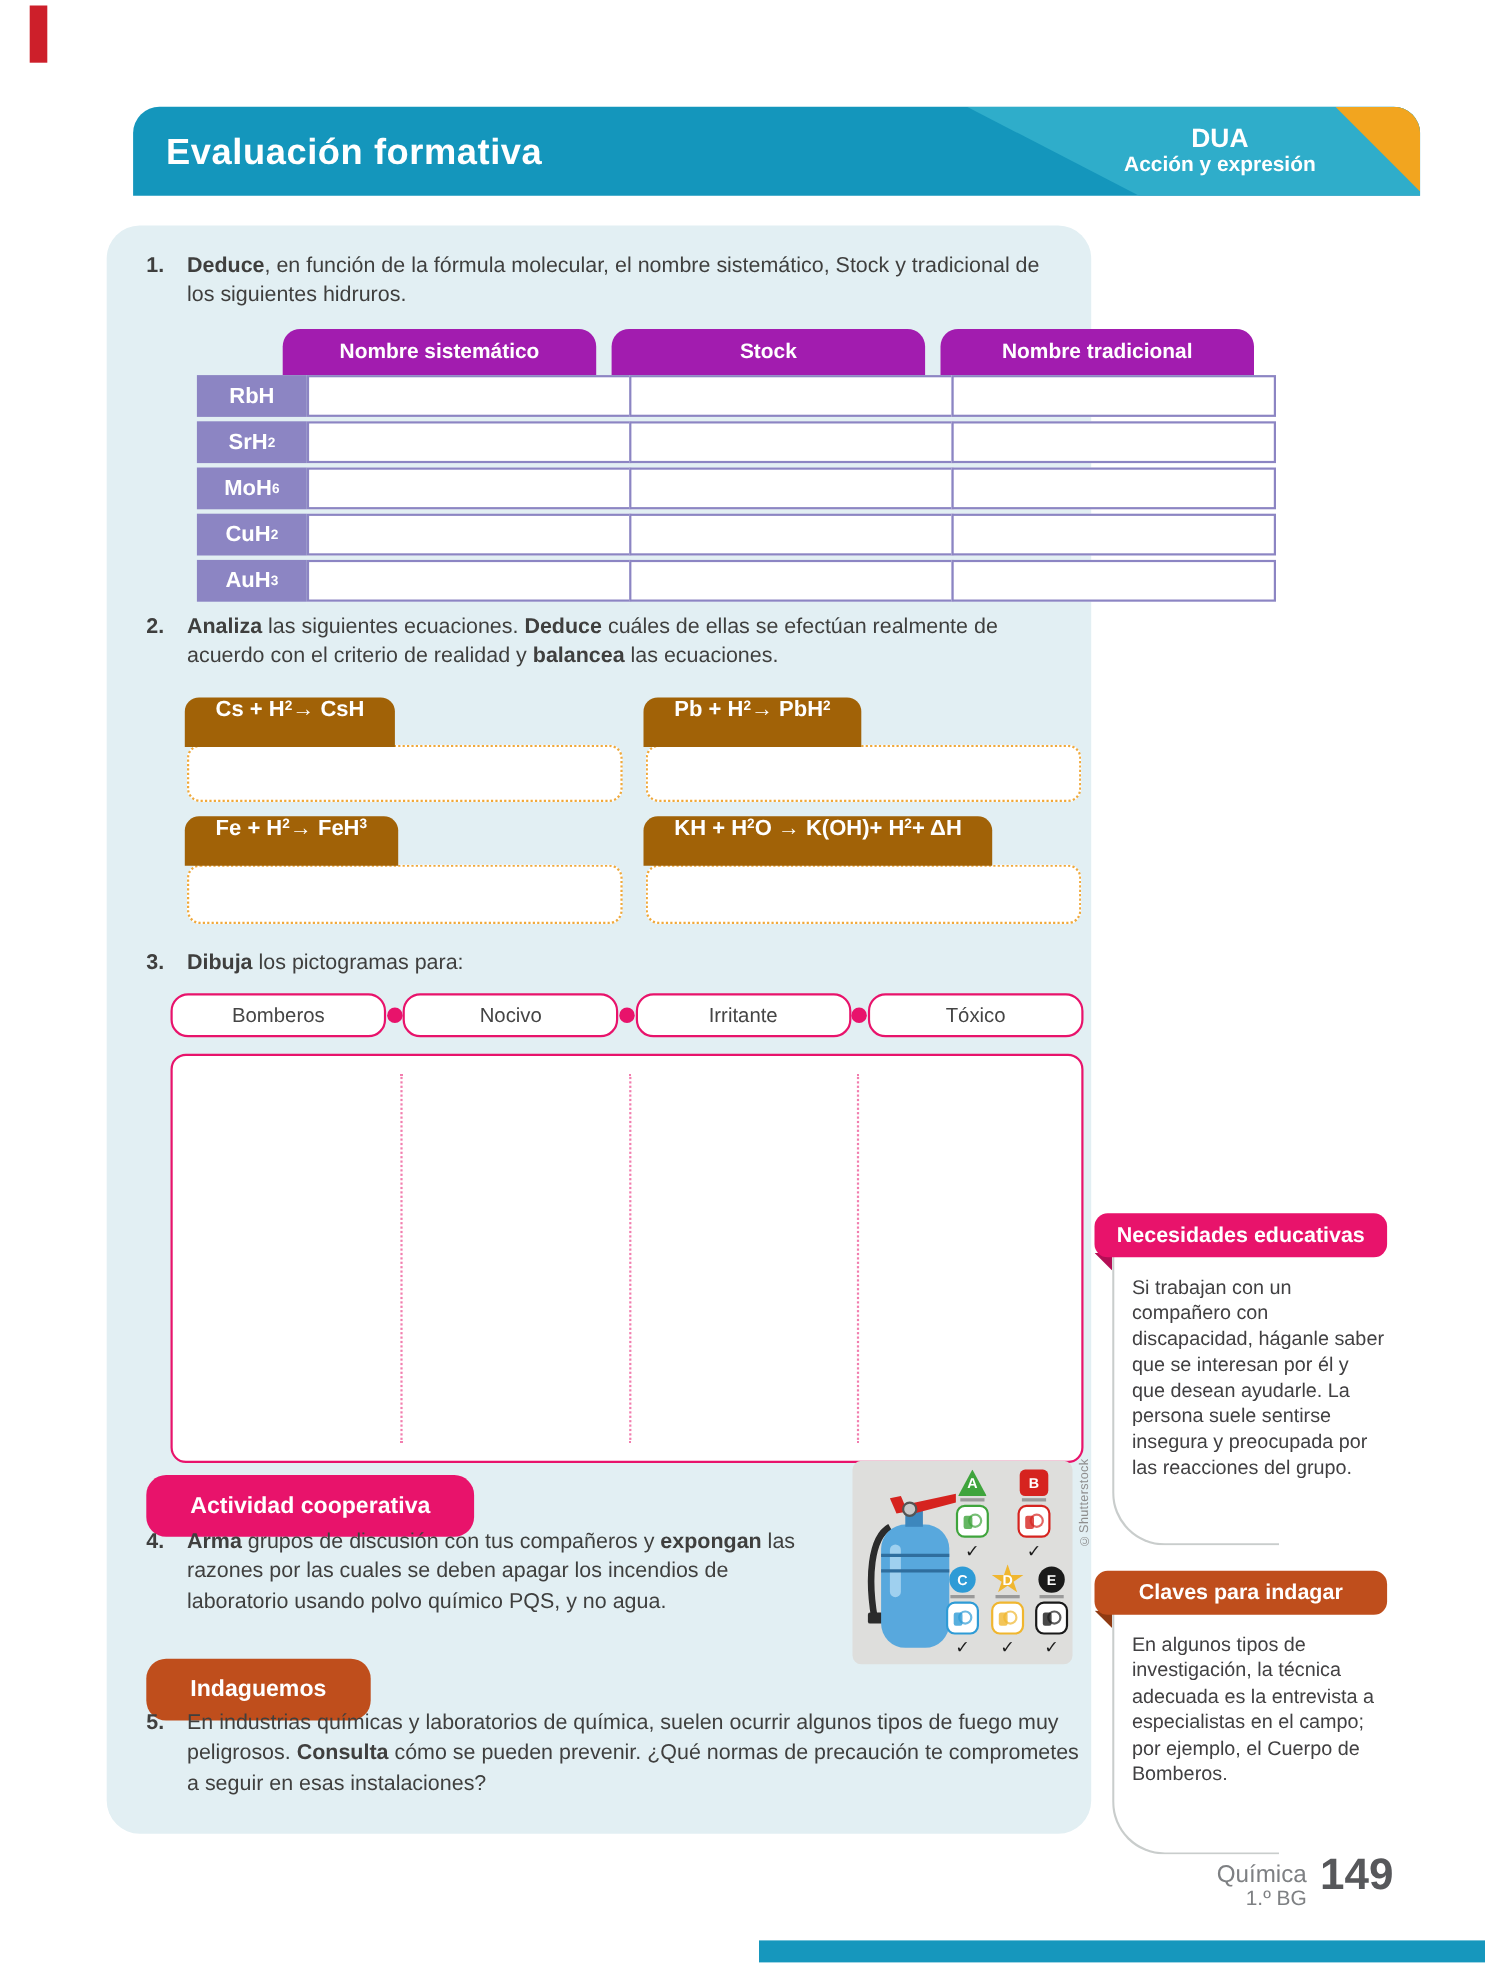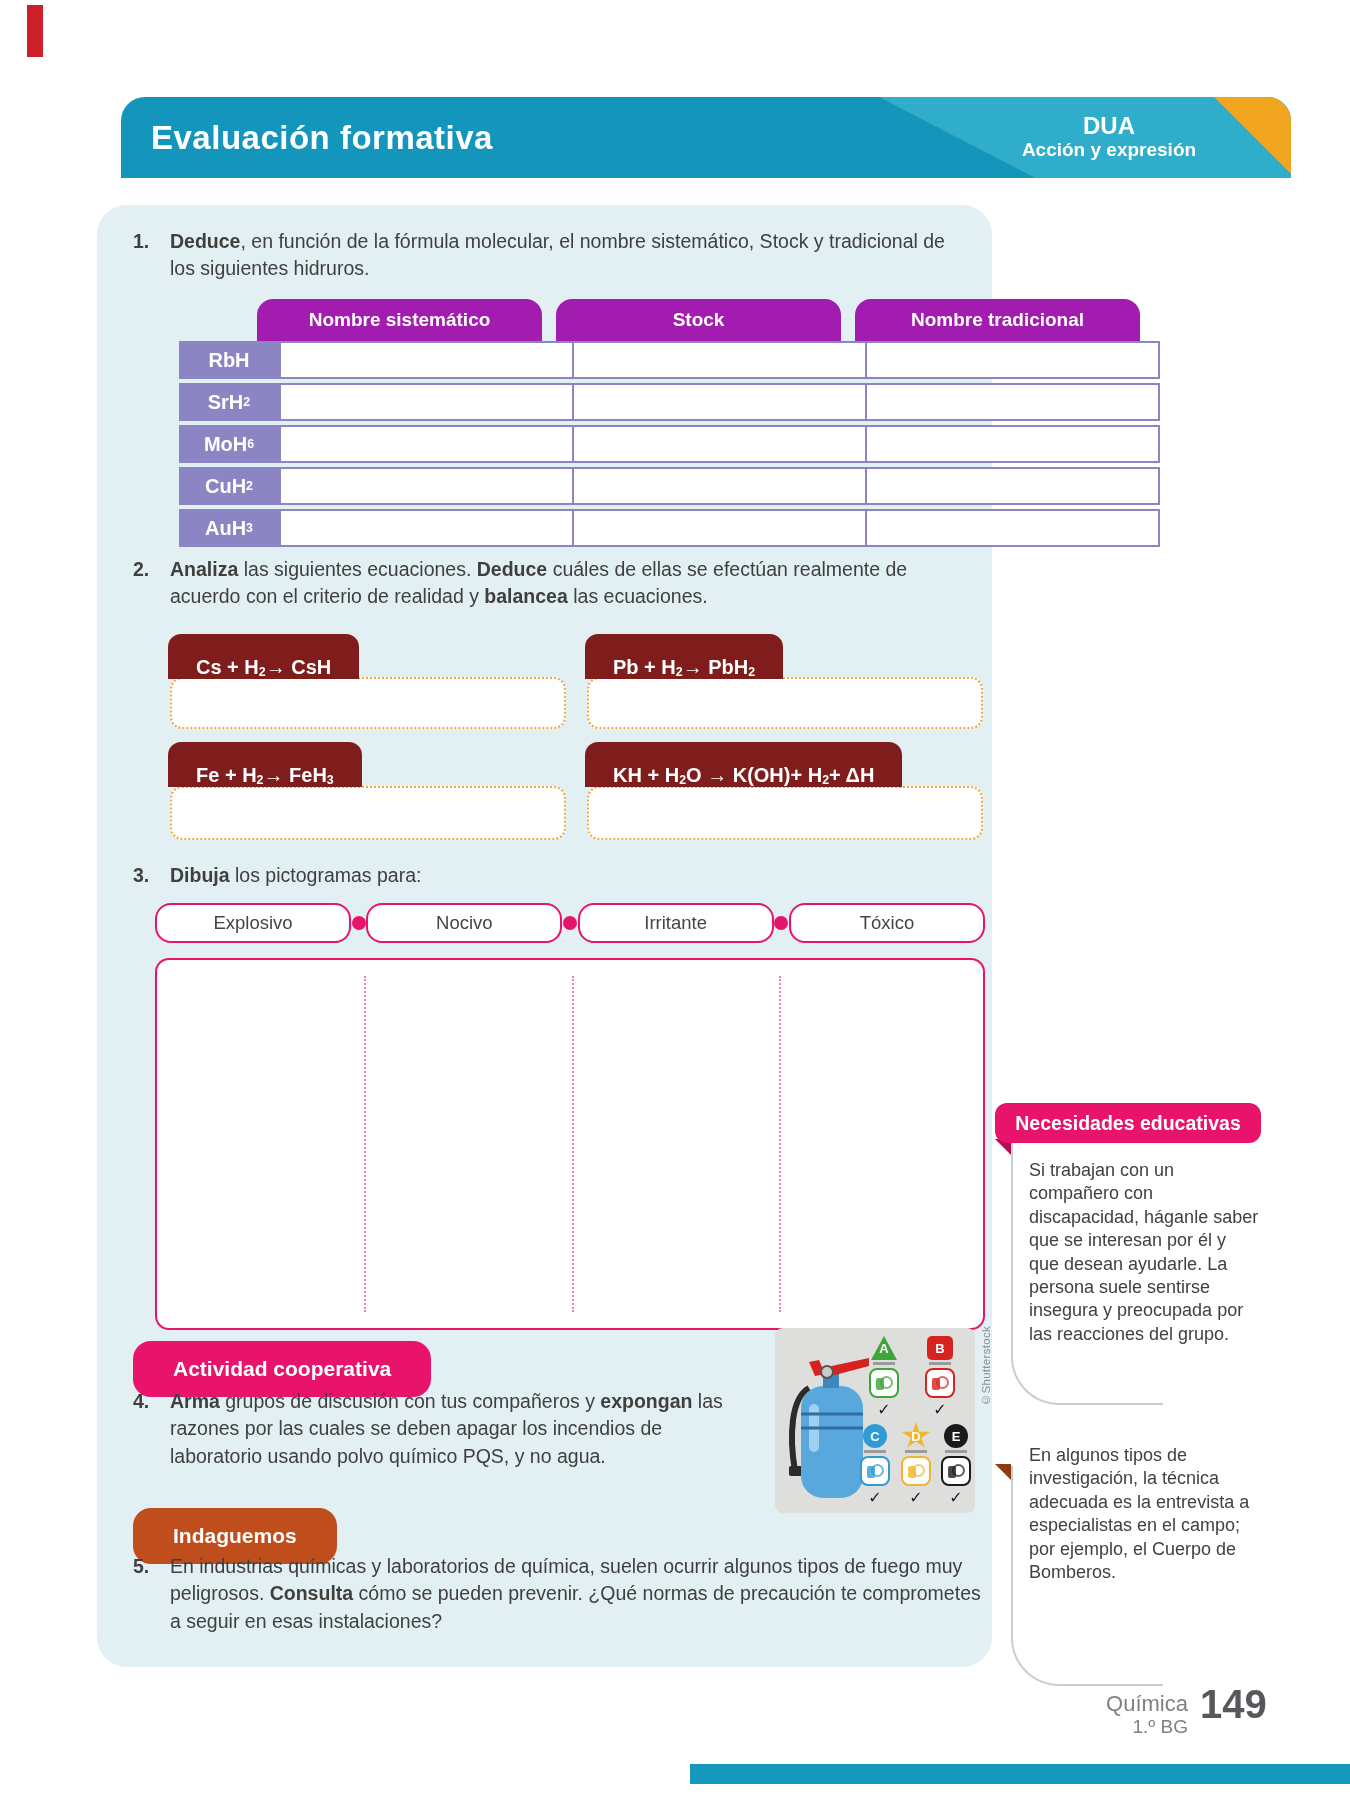--- a/index.html
+++ b/index.html
@@ -36,22 +36,22 @@
   .tab{flex:1;background:#a21caf;border-radius:16px 16px 0 0;display:flex;align-items:center;justify-content:center;
        color:#fff;font-weight:bold;font-size:19px;}
   .trows{position:absolute;left:155px;top:341px;width:985px;}
   .trow{display:flex;margin-bottom:4px;height:38px;padding-left:24px;}
   .tlabel{width:100px;flex:0 0 100px;background:#8c85c3;color:#fff;font-weight:bold;font-size:20px;
           display:flex;align-items:center;justify-content:center;}
   .tcell{width:295px;flex:0 0 295px;background:#fff;border:2px solid #8c85c3;box-sizing:border-box;}
   .tcell + .tcell{margin-left:-2px;}
 
   
-  .eq-label{position:absolute;height:45px;padding:0 28px;background:#7f1d1d;color:#fff;font-weight:bold;
-            font-size:20px;display:inline-flex;align-items:flex-end;border-radius:13px 13px 0 0;z-index:2;}
+  .eq-label{position:absolute;height:45px;padding:0 28px;background:#a16207;color:#fff;font-weight:bold;
+            font-size:20px;display:inline-flex;align-items:flex-start;border-radius:13px 13px 0 0;z-index:2;}
   .eq-answer{position:absolute;width:392px;background:#fff;border:2px dotted #f0a93b;border-radius:12px;z-index:1;}
 
   
   .pill-row{position:absolute;left:155px;top:903px;width:830px;display:flex;align-items:center;justify-content:space-between;}
   .pill{width:196px;height:40px;background:#fff;border:2px solid #e8136b;border-radius:16px;box-sizing:border-box;
         display:flex;align-items:center;justify-content:center;font-size:18.5px;color:#454545;}
   .dot{width:14px;height:14px;border-radius:50%;background:#e8136b;}
   .draw-box{position:absolute;left:155px;top:958px;width:830px;height:372px;background:#fff;
             border:2px solid #e8136b;border-radius:14px;box-sizing:border-box;}
   .vdiv{position:absolute;top:16px;bottom:16px;width:0;border-left:2px dotted rgba(232,19,107,.55);}
@@ -174,21 +174,21 @@
   <div class="eq-answer" style="left:170px;top:786px;height:50px;"></div>
   <div class="eq-label" style="left:585px;top:742px;">KH + H<sub>2</sub>O → K(OH)+ H<sub>2</sub> + ΔH</div>
   <div class="eq-answer" style="left:587px;top:786px;height:50px;"></div>
 
   <div class="qrow" style="left:133px;top:862px;width:700px;">
     <div class="qnum">3.</div>
     <div class="qtext"><b>Dibuja</b> los pictogramas para:</div>
   </div>
 
   <div class="pill-row">
-    <div class="pill">Explosivo</div>
+    <div class="pill">Bomberos</div>
     <div class="dot"></div>
     <div class="pill">Nocivo</div>
     <div class="dot"></div>
     <div class="pill">Irritante</div>
     <div class="dot"></div>
     <div class="pill">Tóxico</div>
   </div>
 
   <div class="draw-box">
     <div class="vdiv" style="left:207px;"></div>
@@ -283,20 +283,21 @@
   <div class="callout" style="left:995px;top:1103px;">
     <div class="fold"></div>
     <div class="edge" style="height:262px;"></div>
     <div class="cbadge">Necesidades educativas</div>
     <div class="ctext">Si trabajan con un compañero con discapacidad, háganle saber que se interesan por él y que desean ayudarle. La persona suele sentirse insegura y preocupada por las reacciones del grupo.</div>
   </div>
 
   <div class="callout rust" style="left:995px;top:1428px;">
     <div class="fold"></div>
     <div class="edge" style="height:218px;"></div>
+    <div class="cbadge">Claves para indagar</div>
     <div class="ctext">En algunos tipos de investigación, la técnica adecuada es la entrevista a especialistas en el campo; por ejemplo, el Cuerpo de Bomberos.</div>
   </div>
 
   <div class="footer-label">
     <div class="l1">Química</div>
     <div class="l2">1.º BG</div>
   </div>
   <div class="page-num">149</div>
 
   <div class="bottom-bar"></div>

